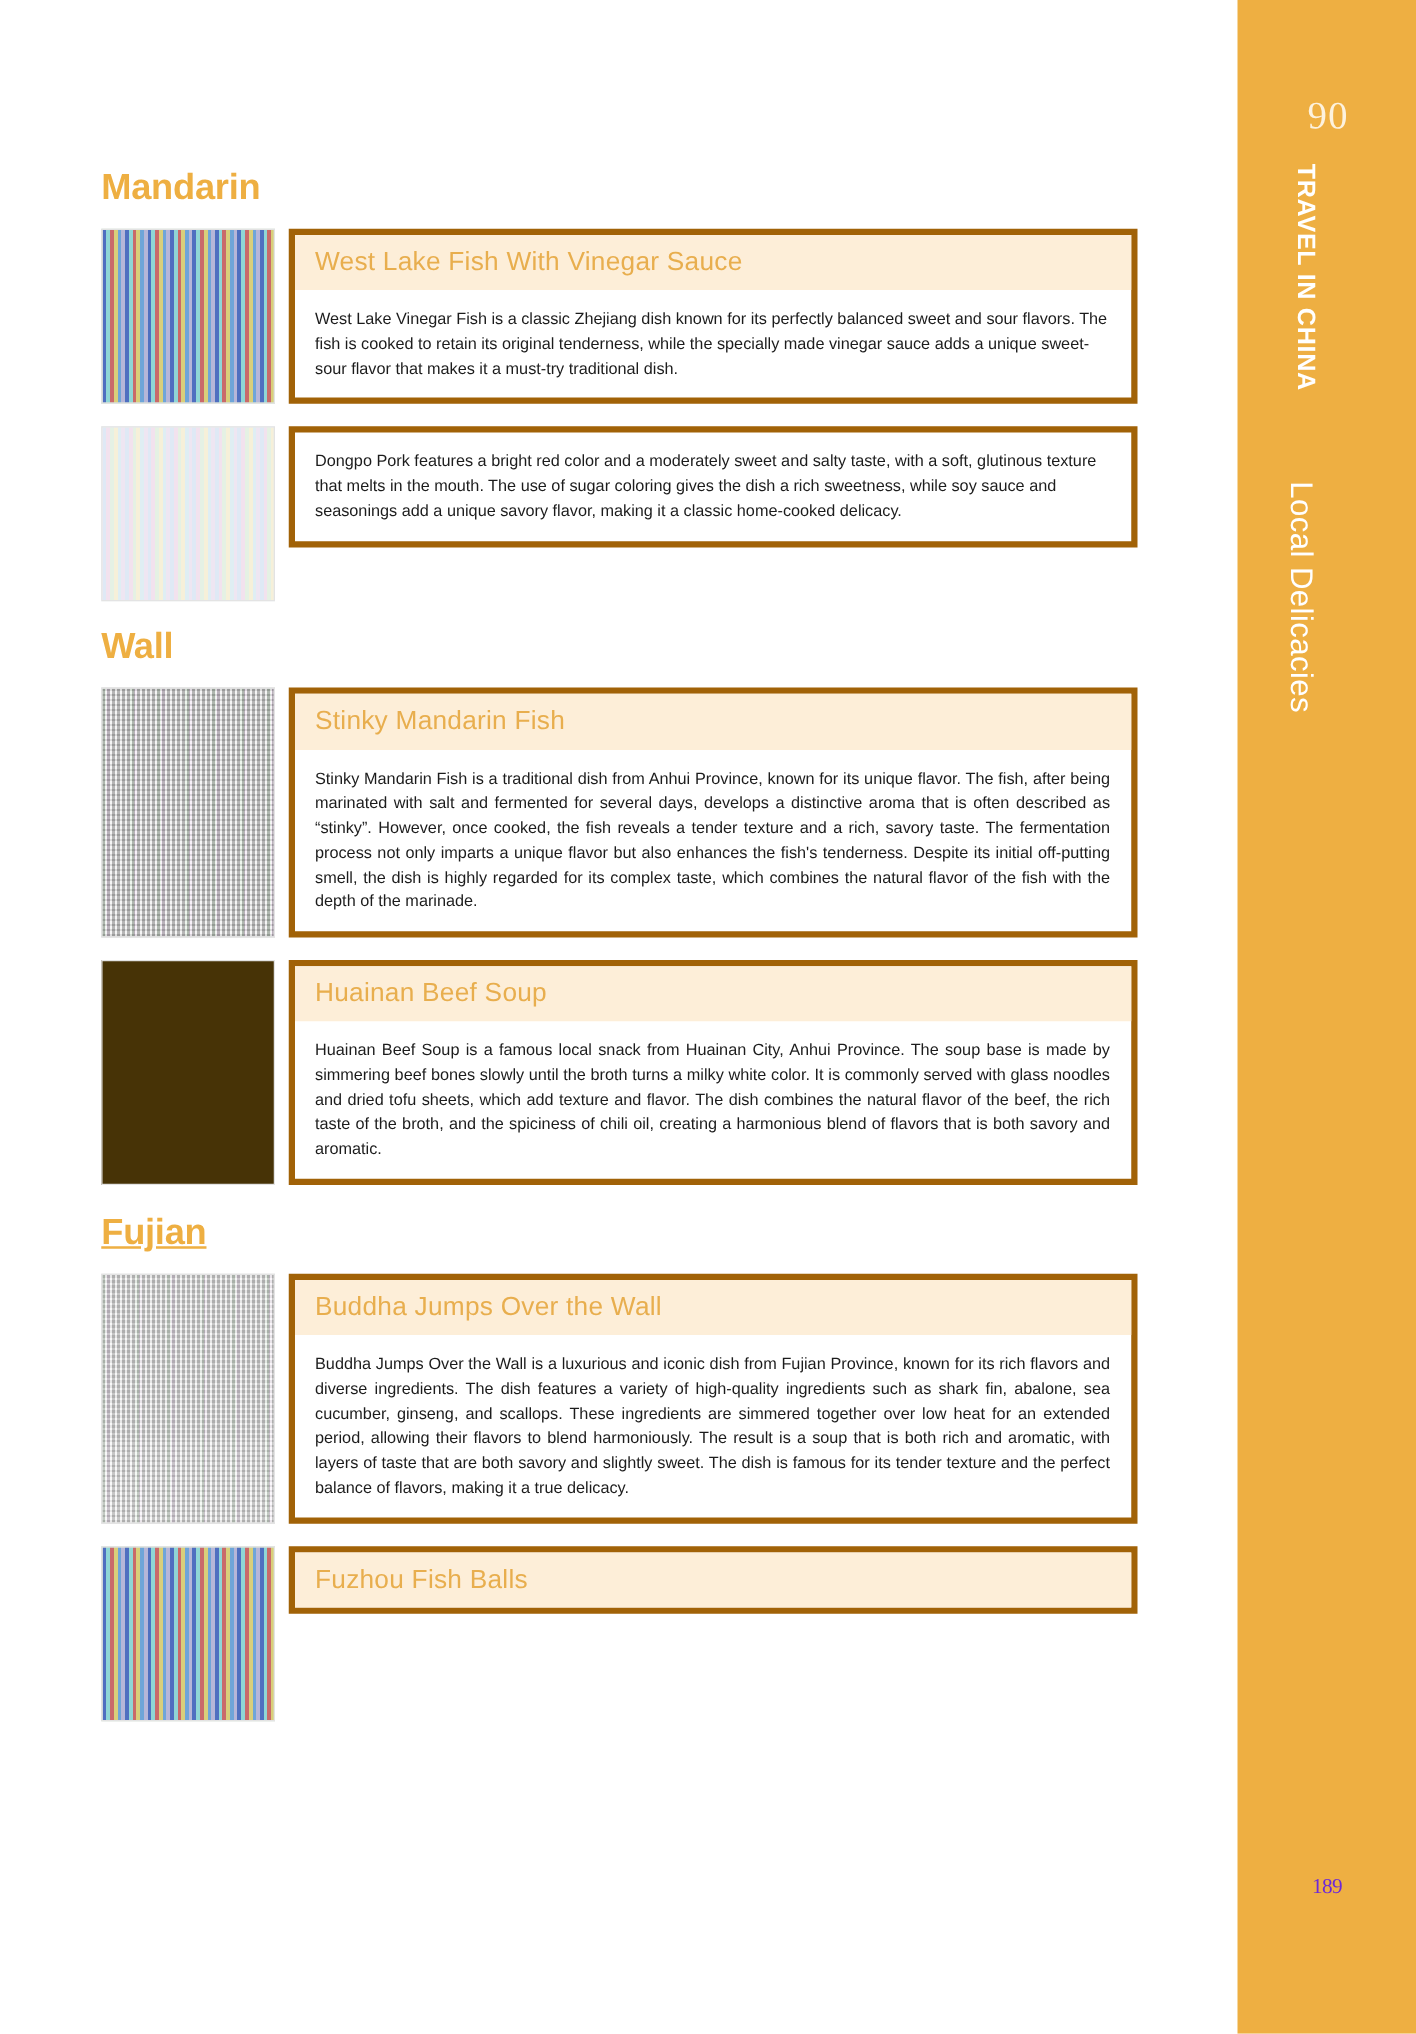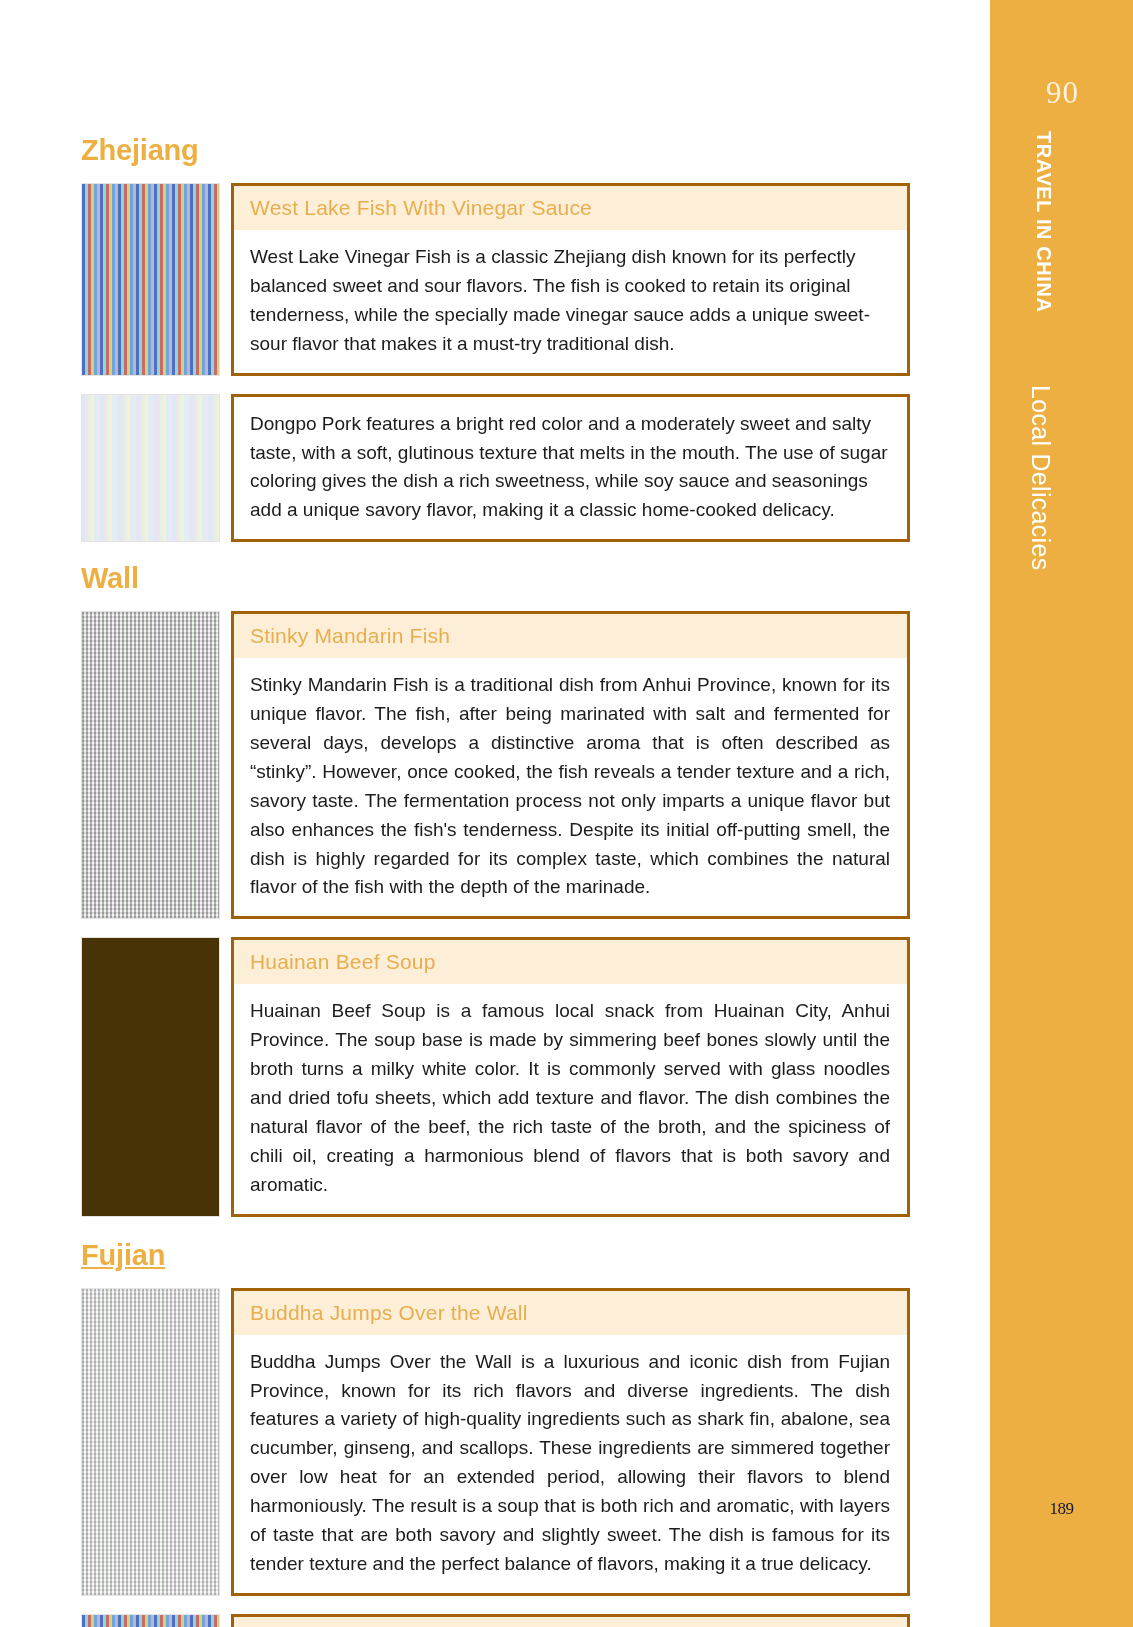--- a/index.html
+++ b/index.html
@@ -62,21 +62,21 @@
     font-size: 25px;
     font-weight: 400;
     letter-spacing: 0.3px;
   }
   .side-pagenum {
     position: absolute;
     bottom: 108px;
     left: 0;
     width: 143px;
     text-align: center;
-    color: #0f172a;
+    color: #6d28d9;
     font-size: 17px;
     font-family: "Liberation Serif", serif;
     letter-spacing: -0.5px;
   }
 
   
   .content {
     position: absolute;
     left: 81px;
     top: 0;
@@ -136,55 +136,55 @@
       repeating-linear-gradient(90deg, rgba(150,150,150,.45) 0 2px, rgba(255,255,255,.6) 2px 4px),
       repeating-linear-gradient(0deg,  rgba(140,140,140,.35) 0 2px, rgba(255,255,255,.5) 2px 4px),
       repeating-linear-gradient(90deg, #cfe4cf 0 3px, #e6d4ea 3px 6px, #dedede 6px 26px);
     background-color: #dadada;
   }
   .thumb.solid-brown { background-color: #473306; background-image: none; }
 
   .card {
     flex: 1 1 auto;
     margin-left: 11px;
-    border: 3px solid #a16207;
+    border: 5px solid #a16207;
     background: #ffffff;
   }
   .card-header {
     background: #fdeed8;
     padding: 10px 15px 10px 16px;
     color: #e8ae4e;
     font-size: 21px;
     font-weight: 400;
     letter-spacing: 0.2px;
     line-height: 1.15;
   }
   .card-body {
     padding: 13px 17px 14px 16px;
     color: #1c1c1c;
-    font-size: 19px;
+    font-size: 13px;
     line-height: 1.52;
   }
   .card-body.justify { text-align: justify; text-justify: inter-word; }
 </style>
 </head>
 <body>
 
 <div id="page">
 
   <div class="side-tab">
     <div class="side-number">06</div>
     <div class="side-vert side-chapter">TRAVEL IN CHINA</div>
     <div class="side-vert side-subtitle">Local Delicacies</div>
     <div class="side-pagenum">189</div>
   </div>
 
   <div class="content">
 
-    <h2 class="province-heading h-zhejiang">Zhejiang</h2>
+    <h2 class="province-heading h-zhejiang">Mandarin</h2>
 
     <div class="dish">
       <div class="thumb stripes-bright"></div>
       <div class="card">
         <div class="card-header">West Lake Fish With Vinegar Sauce</div>
         <div class="card-body">West Lake Vinegar Fish is a classic Zhejiang dish known for its perfectly balanced sweet and sour flavors. The fish is cooked to retain its original tenderness, while the specially made vinegar sauce adds a unique sweet-sour flavor that makes it a must-try traditional dish.</div>
       </div>
     </div>
 
     <div class="dish">

